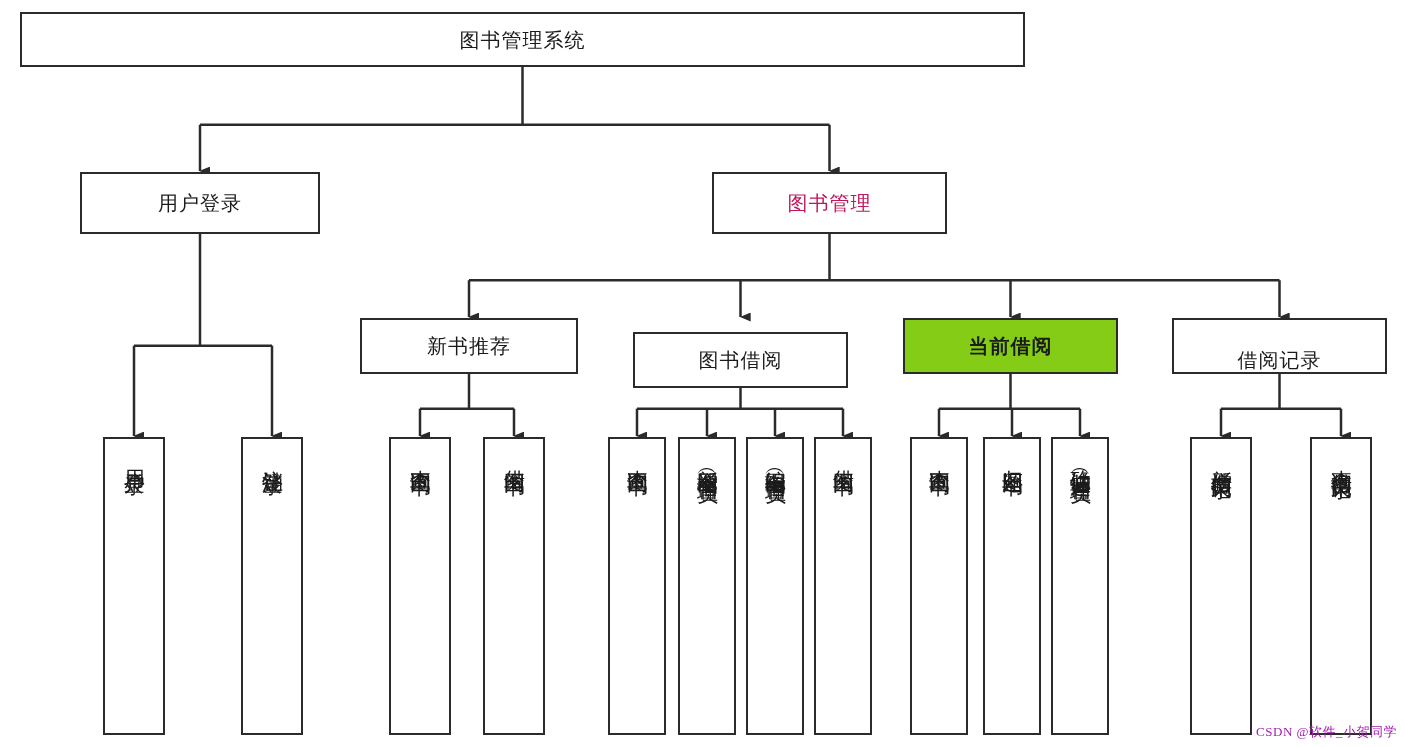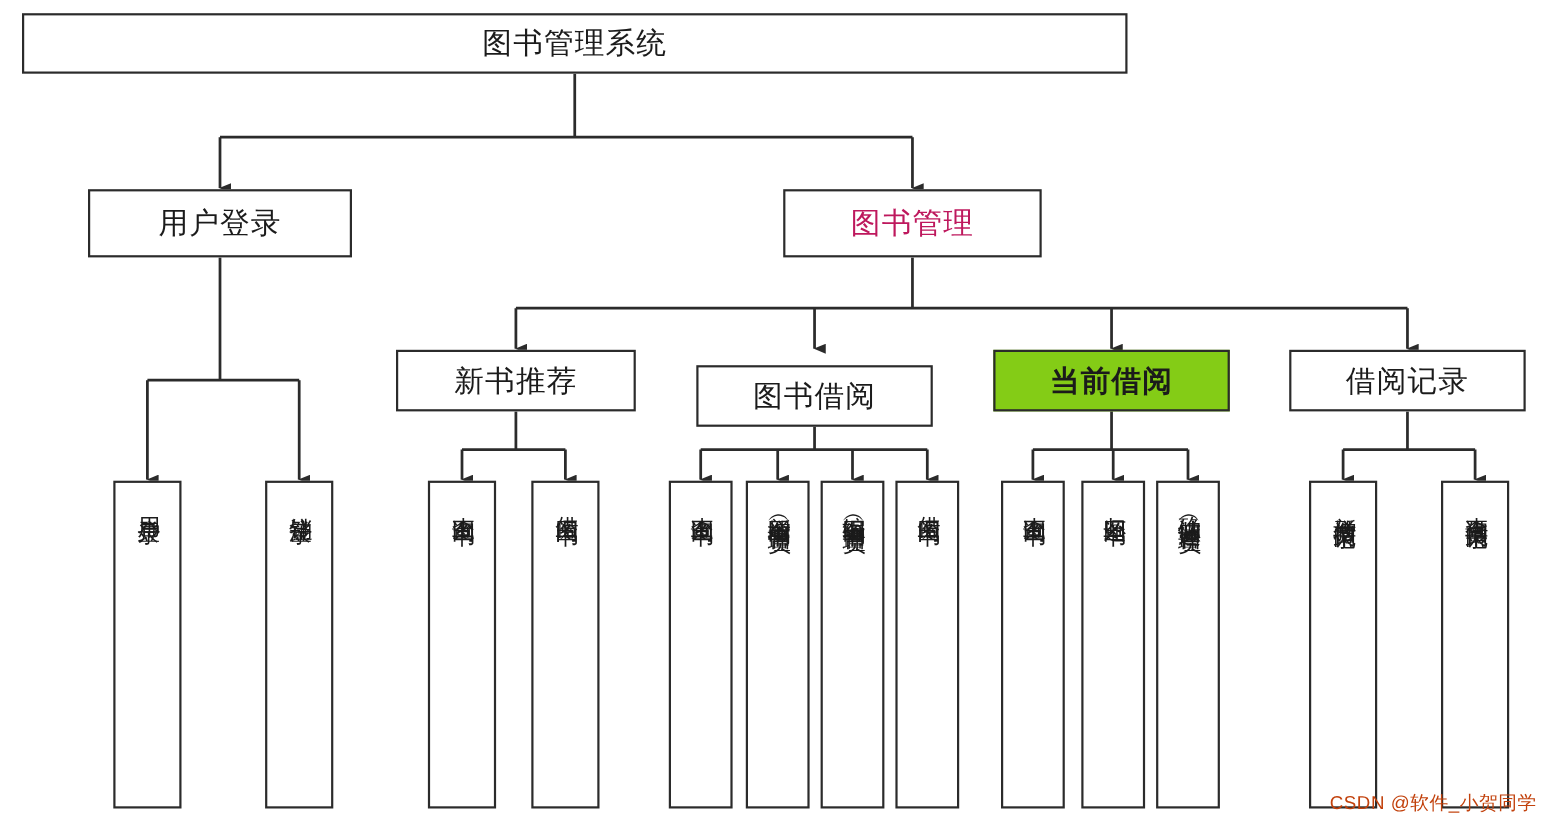--- a/index.html
+++ b/index.html
@@ -32,45 +32,46 @@
     box-sizing: border-box;
     border: 2.5px solid #2b2b2b;
     background: #ffffff;
     display: flex;
     align-items: center;
     justify-content: center;
     text-align: center;
     color: #1b1b1b;
   }
   .node.horiz {
-    font-size: 27px;
+    font-size: 20px;
     letter-spacing: 1px;
     line-height: 1.2;
   }
   .node.vert {
     align-items: flex-start;
     justify-content: center;
     padding-top: 14px;
   }
   .node.vert .vtext {
     writing-mode: vertical-rl;
     text-orientation: upright;
     font-size: 21px;
     line-height: 1.38;
     letter-spacing: 2px;
     white-space: nowrap;
   }
   #watermark {
     position: absolute;
     right: 8px;
     bottom: 6px;
-    font-size: 17px;
-    color: #c2410c;
+    font-size: 13px;
+    color: #a21caf;
     letter-spacing: 0.5px;
     white-space: nowrap;
+    font-family: Liberation Serif, serif;
   }
 </style>
 </head>
 <body>
 
 <div id="canvas">
   <svg id="edges" viewBox="0 0 1405 747">
     <defs>
       <marker id="arw" markerWidth="9" markerHeight="11" refX="4.5" refY="10.2" orient="auto" markerUnits="userSpaceOnUse">
         <path d="M0,0 L9,0 L4.5,11 Z" fill="#2b2b2b"></path>
@@ -125,21 +126,21 @@
       </div>
       <div class="node horiz" style="left: 360px; top: 318px; width: 218px; height: 56px; border-color: rgb(43, 43, 43); background: rgb(255, 255, 255); color: rgb(27, 27, 27);">
         <span>新书推荐</span>
       </div>
       <div class="node horiz" style="left: 633px; top: 332px; width: 215px; height: 56px; border-color: rgb(43, 43, 43); background: rgb(255, 255, 255); color: rgb(27, 27, 27);">
         <span>图书借阅</span>
       </div>
       <div class="node horiz" style="left: 903px; top: 318px; width: 215px; height: 56px; border-color: rgb(43, 43, 43); background: #84cc16; color: rgb(27, 27, 27); font-weight: bold;">
         <span>当前借阅</span>
       </div>
-      <div class="node horiz" style="left: 1172px; top: 318px; width: 215px; height: 56px; border-color: rgb(43, 43, 43); background: rgb(255, 255, 255); color: rgb(27, 27, 27);">
+      <div class="node horiz" style="left: 1172px; top: 318px; width: 215px; height: 56px; border-color: rgb(43, 43, 43); background: rgb(255, 255, 255); color: rgb(27, 27, 27); align-items: flex-end;">
         <span>借阅记录</span>
       </div>
       <div class="node vert" style="left: 103px; top: 437px; width: 62px; height: 298px; border-color: rgb(43, 43, 43); background: rgb(255, 255, 255); color: rgb(27, 27, 27);">
         <span class="vtext">用户登录</span>
       </div>
       <div class="node vert" style="left: 241px; top: 437px; width: 62px; height: 298px; border-color: rgb(43, 43, 43); background: rgb(255, 255, 255); color: rgb(27, 27, 27);">
         <span class="vtext">注销登录</span>
       </div>
       <div class="node vert" style="left: 389px; top: 437px; width: 62px; height: 298px; border-color: rgb(43, 43, 43); background: rgb(255, 255, 255); color: rgb(27, 27, 27);">
         <span class="vtext">查询图书</span>

